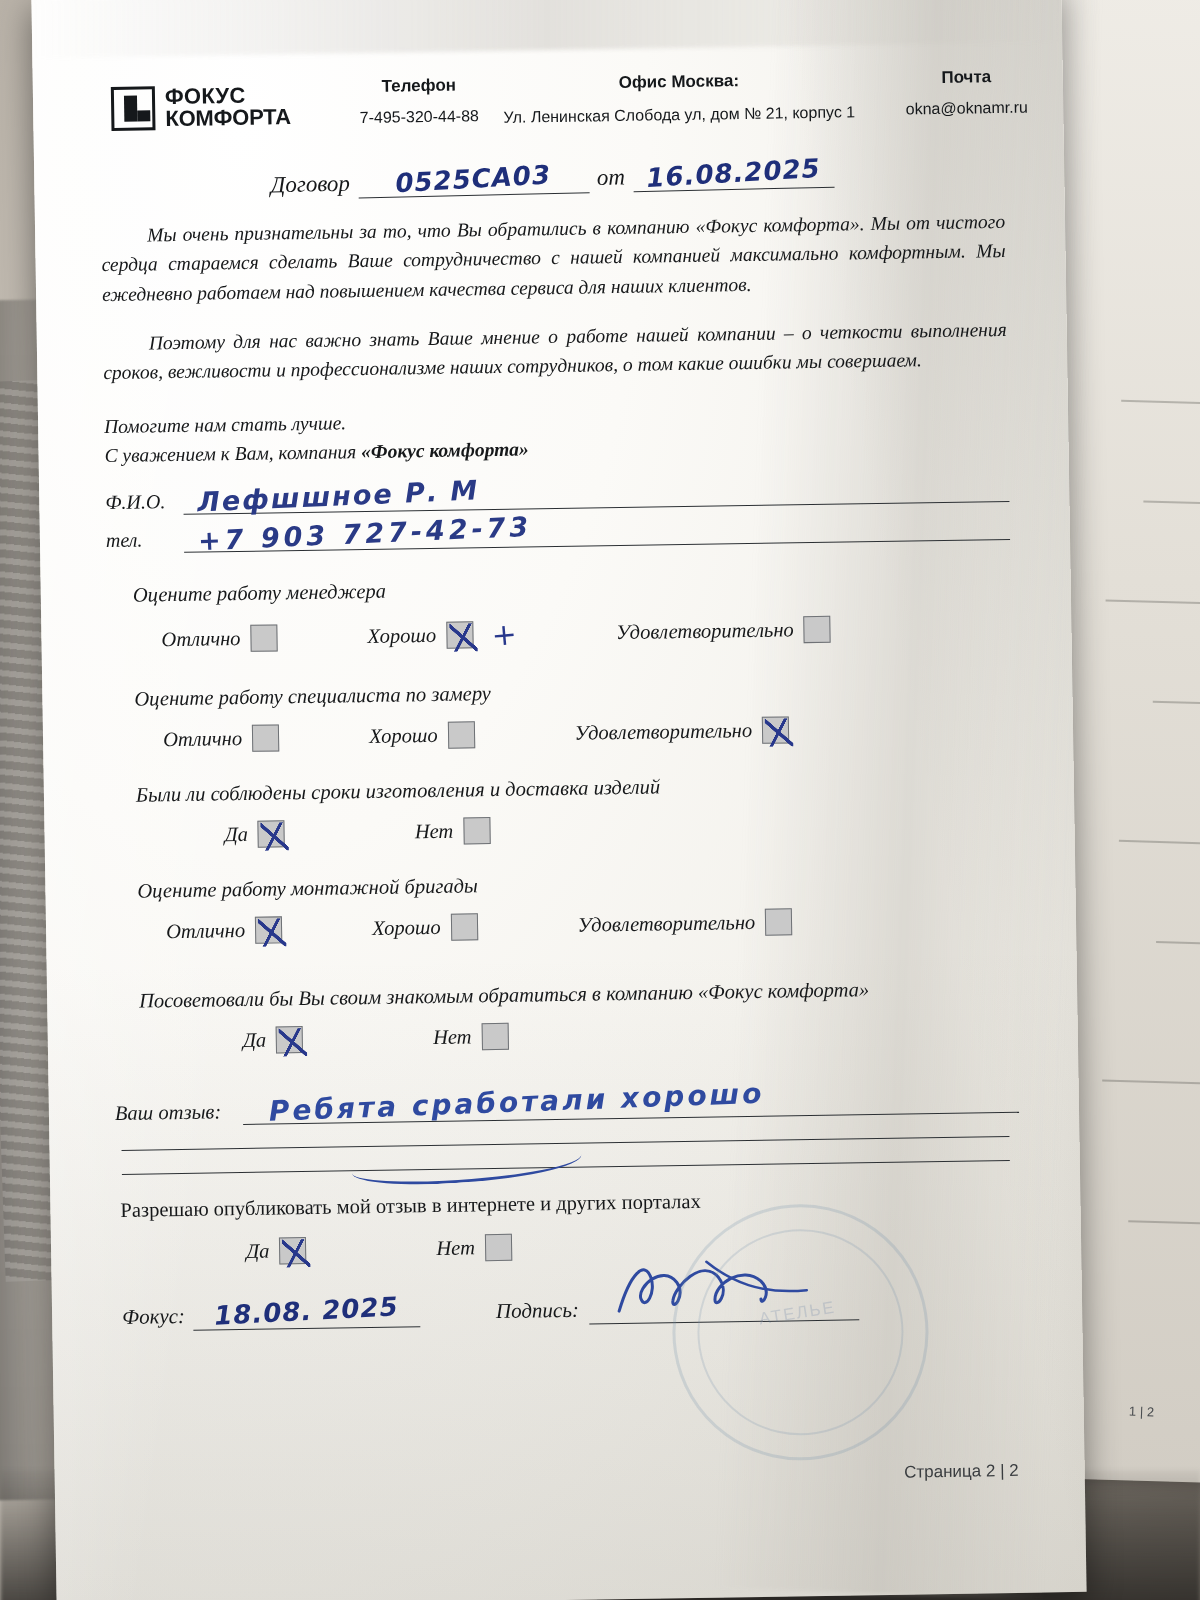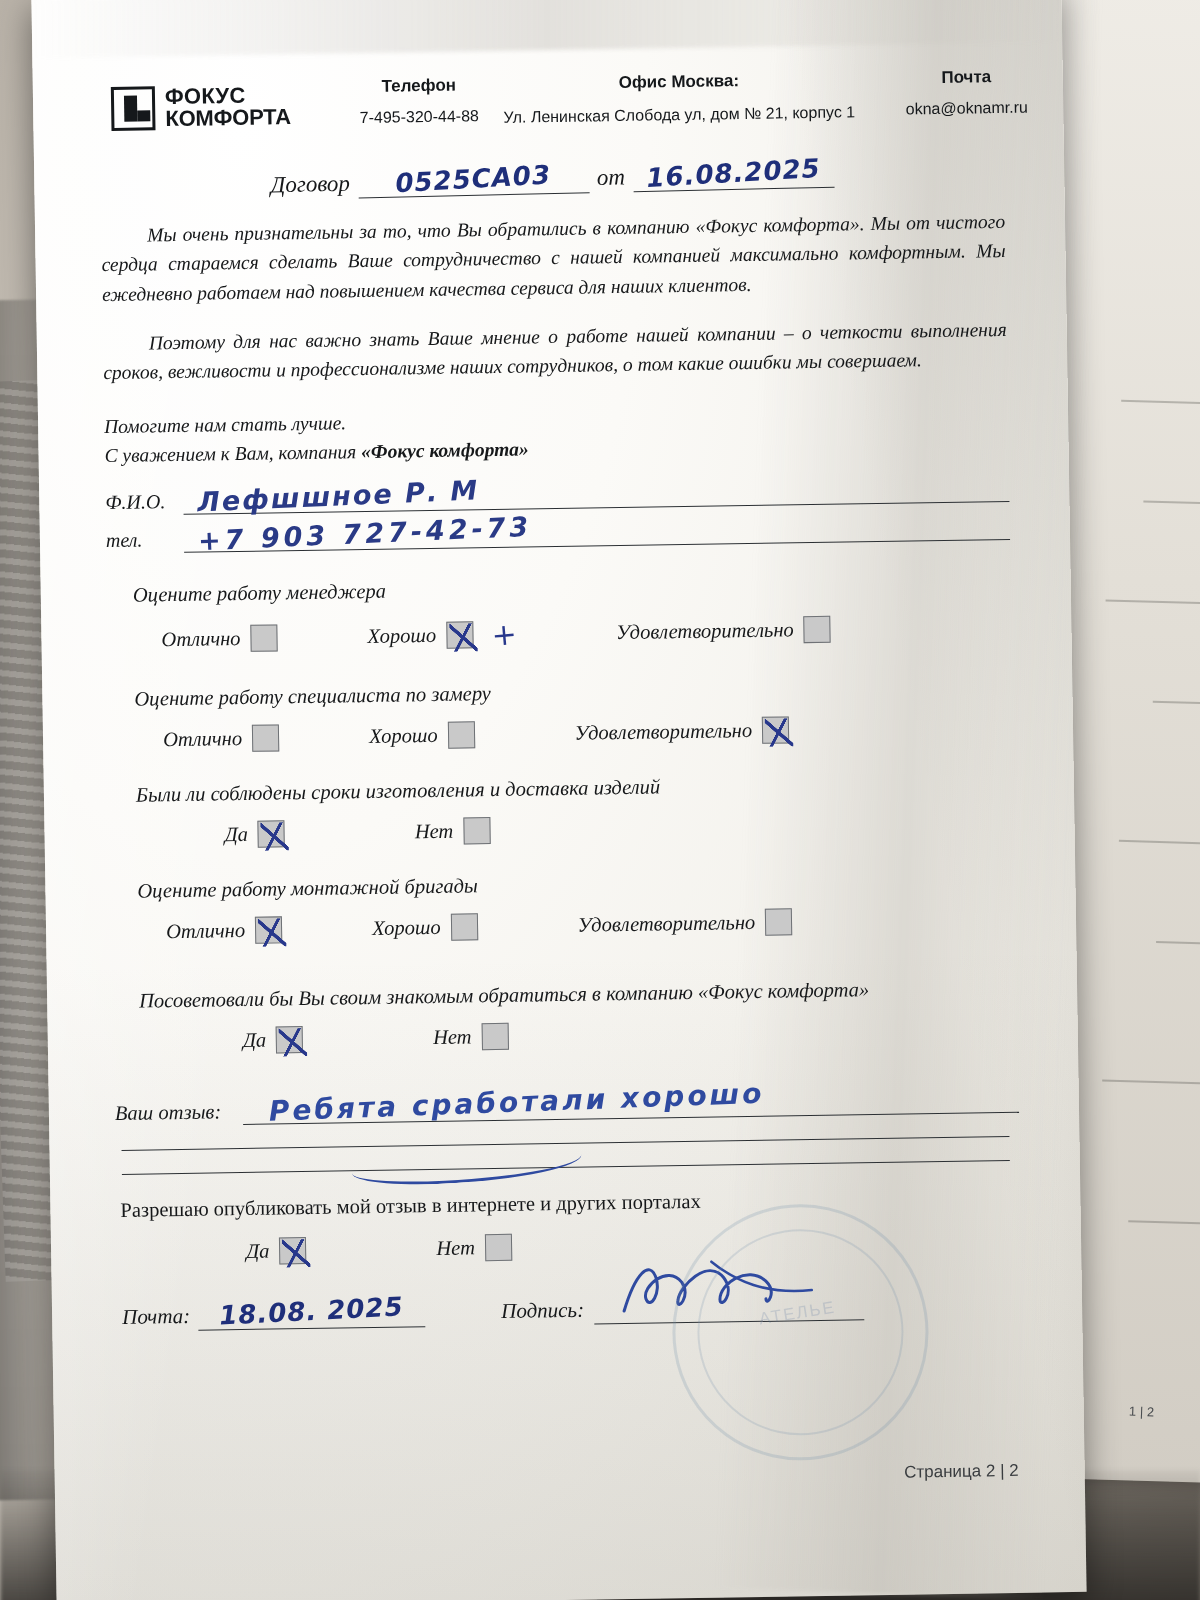--- a/index.html
+++ b/index.html
@@ -578,21 +578,21 @@
           <span>Да</span>
           <span class="box tick"></span>
         </span>
         <span class="opt" style="margin-left:130px;">
           <span>Нет</span>
           <span class="box"></span>
         </span>
       </div>
 
       <div class="footer-row">
-        <span class="fl">Почта:</span>
+        <span class="fl">Фокус:</span>
         <span class="date-line">
           <span class="hand" style="font-size:26px;">18.08. 2025</span>
         </span>
         <span class="fl" style="margin-left:76px;">Подпись:</span>
         <span class="sign-line">
           <svg class="signature" viewBox="0 0 230 70">
             <path d="M8 58 C 20 20, 34 8, 40 24 C 46 40, 34 58, 30 46 C 26 34, 52 12, 66 30 C 76 44, 60 60, 62 48 C 64 34, 92 6, 108 26 C 120 42, 104 58, 104 48 C 104 32, 132 14, 150 30 C 162 42, 150 56, 150 48" fill="none" stroke="#2f4aa0" stroke-width="3" stroke-linecap="round"></path>
             <path d="M96 10 C 120 30, 150 44, 196 40" fill="none" stroke="#2f4aa0" stroke-width="2.5" stroke-linecap="round"></path>
           </svg>
         </span>

